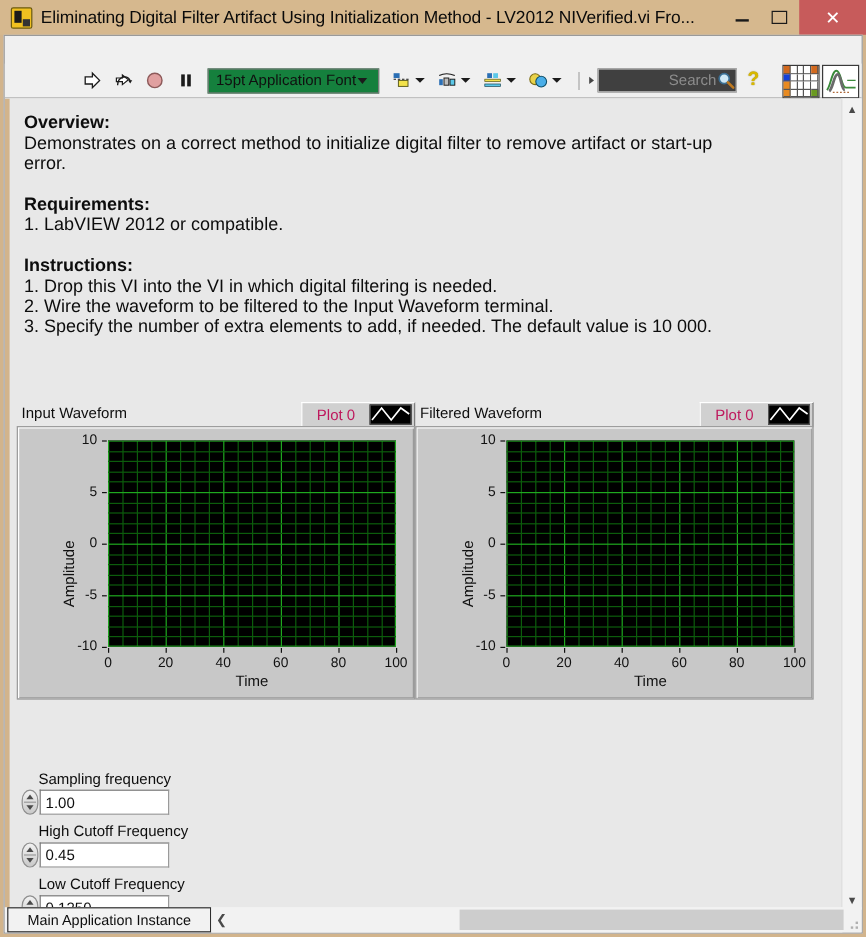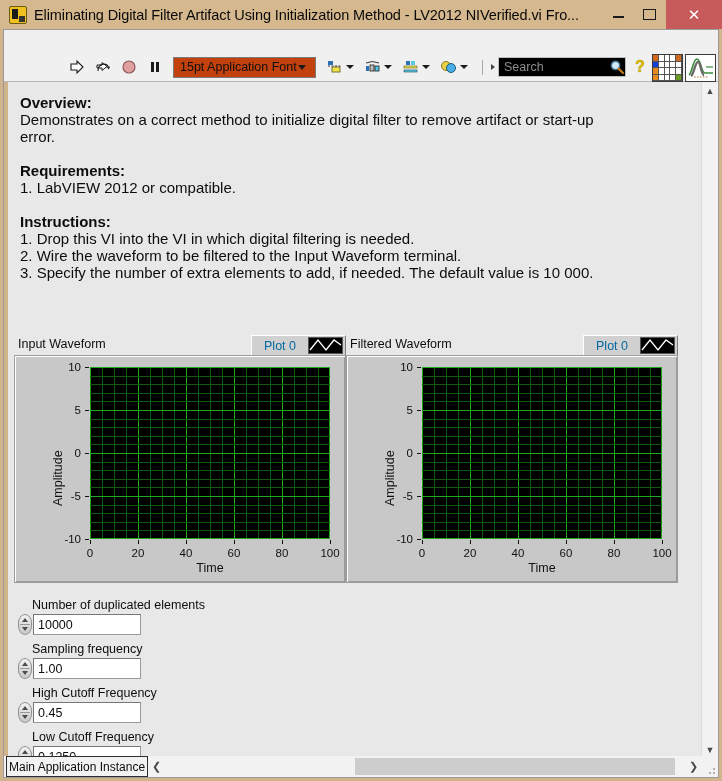--- a/index.html
+++ b/index.html
@@ -66,21 +66,21 @@
     position:absolute;left:0;top:23px;width:714px;height:29px;
     background:#f0f0f0;display:flex;align-items:center;
     border-bottom:1px solid #b6b6b6;box-sizing:border-box;
   }
   .tb-gap{width:60px;flex:none;}
   .run-arrow{
     width:16px;height:16px;margin:0 5px;position:relative;flex:none;
   }
   .run-arrow svg,.icon-svg{display:block;}
   .fontbox{
-    width:143px;height:21px;border:1px solid #7a7a7a;background:#c2410c;
+    width:143px;height:21px;border:1px solid #7a7a7a;background:#15803d;
     display:flex;align-items:center;margin-left:5px;flex:none;
     box-sizing:border-box;
   }
   .fontbox .lbl{font-size:12.5px;color:#101010;padding-left:6px;flex:1;white-space:nowrap;}
   .fontbox .caret{
     width:0;height:0;border-left:4.5px solid transparent;border-right:4.5px solid transparent;
     border-top:5px solid #1b1b1b;margin-right:9px;
   }
   .tbicon{
     display:flex;align-items:center;margin-left:10px;flex:none;
@@ -90,22 +90,22 @@
     border-top:4.5px solid #1b1b1b;margin-left:3px;
   }
   .searchsep{
     width:1px;height:15px;background:#a8a8a8;margin-left:14px;margin-right:0px;flex:none;
   }
   .searchsep-arrow{
     width:0;height:0;border-top:3.5px solid transparent;border-bottom:3.5px solid transparent;
     border-left:4px solid #444;margin-left:8px;margin-right:3px;flex:none;
   }
   .searchbox{
-    width:128px;height:20px;background:#000000;border:1px solid #bdbdbd;
-    display:flex;align-items:center;flex:none;box-sizing:border-box;
+    width:116px;height:20px;background:#404040;border:1px solid #bdbdbd;
+    display:flex;align-items:center;flex:none;box-sizing:border-box;text-align:right;
   }
   .searchbox .ph{font-size:12.5px;color:#8c8c8c;padding-left:5px;flex:1;}
   .help-q{
     font-size:16px;color:#d8b800;font-weight:bold;margin-left:9px;
     text-shadow:0 0 1px #8a7400;flex:none;
   }
 
   
   .panecluster{
     position:absolute;right:2px;top:24px;display:flex;align-items:flex-start;
@@ -145,21 +145,21 @@
   }
   .graph-label{
     position:absolute;left:4px;top:2px;font-size:12.5px;color:#0d0d0d;white-space:nowrap;
   }
   .plot-legend{
     position:absolute;right:0;top:0;height:21px;width:95px;
     background:#d0d0d0;border:1px solid #fff;border-right-color:#7e7e7e;border-bottom-color:#7e7e7e;
     display:flex;align-items:center;box-sizing:border-box;
   }
   .plot-legend .lname{
-    flex:1;text-align:center;font-size:12.5px;color:#0369a1;
+    flex:1;text-align:center;font-size:12.5px;color:#be185d;
   }
   .plot-legend .lswatch{
     width:35px;height:17px;background:#000;border:1px solid #555;margin-right:2px;
     position:relative;overflow:hidden;box-sizing:border-box;
   }
   .graph-frame{
     position:relative;background:#c8c8c8;
     border:1px solid #9d9d9d;
     box-shadow: inset 1px 1px 0 #ffffff, inset -1px -1px 0 #9a9a9a;
     box-sizing:border-box;
@@ -226,21 +226,21 @@
     position:absolute;left:1px;top:18px;width:14px;height:0px;background:#cdcdcd;
   }
 
   .statusbar{
     position:absolute;left:0;bottom:0;width:714px;height:21px;
     background:#f2f2f2;display:flex;align-items:center;box-sizing:border-box;
   }
   .appinstance{
     height:19px;border:1px solid #2e2e2e;background:#f2f2f2;
     font-size:12px;color:#0d0d0d;display:flex;align-items:center;
-    padding:0 2px;margin-left:2px;flex:none;
+    padding:0 16px;margin-left:2px;flex:none;
   }
   .hscroll{
     flex:1;height:21px;display:flex;align-items:center;position:relative;
     background:#f2f2f2;
   }
   .hscroll .ha{width:17px;text-align:center;color:#4a4a4a;font-size:11px;flex:none;}
   .hscroll .htrack{flex:1;height:21px;position:relative;}
   .hscroll .hthumb{
     position:absolute;left:190px;top:2px;width:320px;height:17px;background:#cdcdcd;
   }
@@ -578,33 +578,20 @@
             <div class="xtick-mark" style="left: 171px; top: 184px;"></div>
             <div class="xtick-lab" style="left: 219px; top: 191px;">60</div>
             <div class="xtick-mark" style="left: 219px; top: 184px;"></div>
             <div class="xtick-lab" style="left: 267px; top: 191px;">80</div>
             <div class="xtick-mark" style="left: 267px; top: 184px;"></div>
             <div class="xtick-lab" style="left: 315px; top: 191px;">100</div>
             <div class="xtick-mark" style="left: 315px; top: 184px;"></div>
           </div>
       </div>
 
-      <div class="ctrl" style="left:14px;top:516px;">
-        <div class="ctrl-label">Number of duplicated elements</div>
-        <div class="ctrl-row">
-          <div class="spinner">
-            <span class="up"></span>
-            <span class="sep"></span>
-            <span class="dn"></span>
-          </div>
-          <div class="numbox">
-            <span>10000</span>
-          </div>
-        </div>
-      </div>
 
       <div class="ctrl" style="left:14px;top:560px;">
         <div class="ctrl-label">Sampling frequency</div>
         <div class="ctrl-row">
           <div class="spinner">
             <span class="up"></span>
             <span class="sep"></span>
             <span class="dn"></span>
           </div>
           <div class="numbox">

